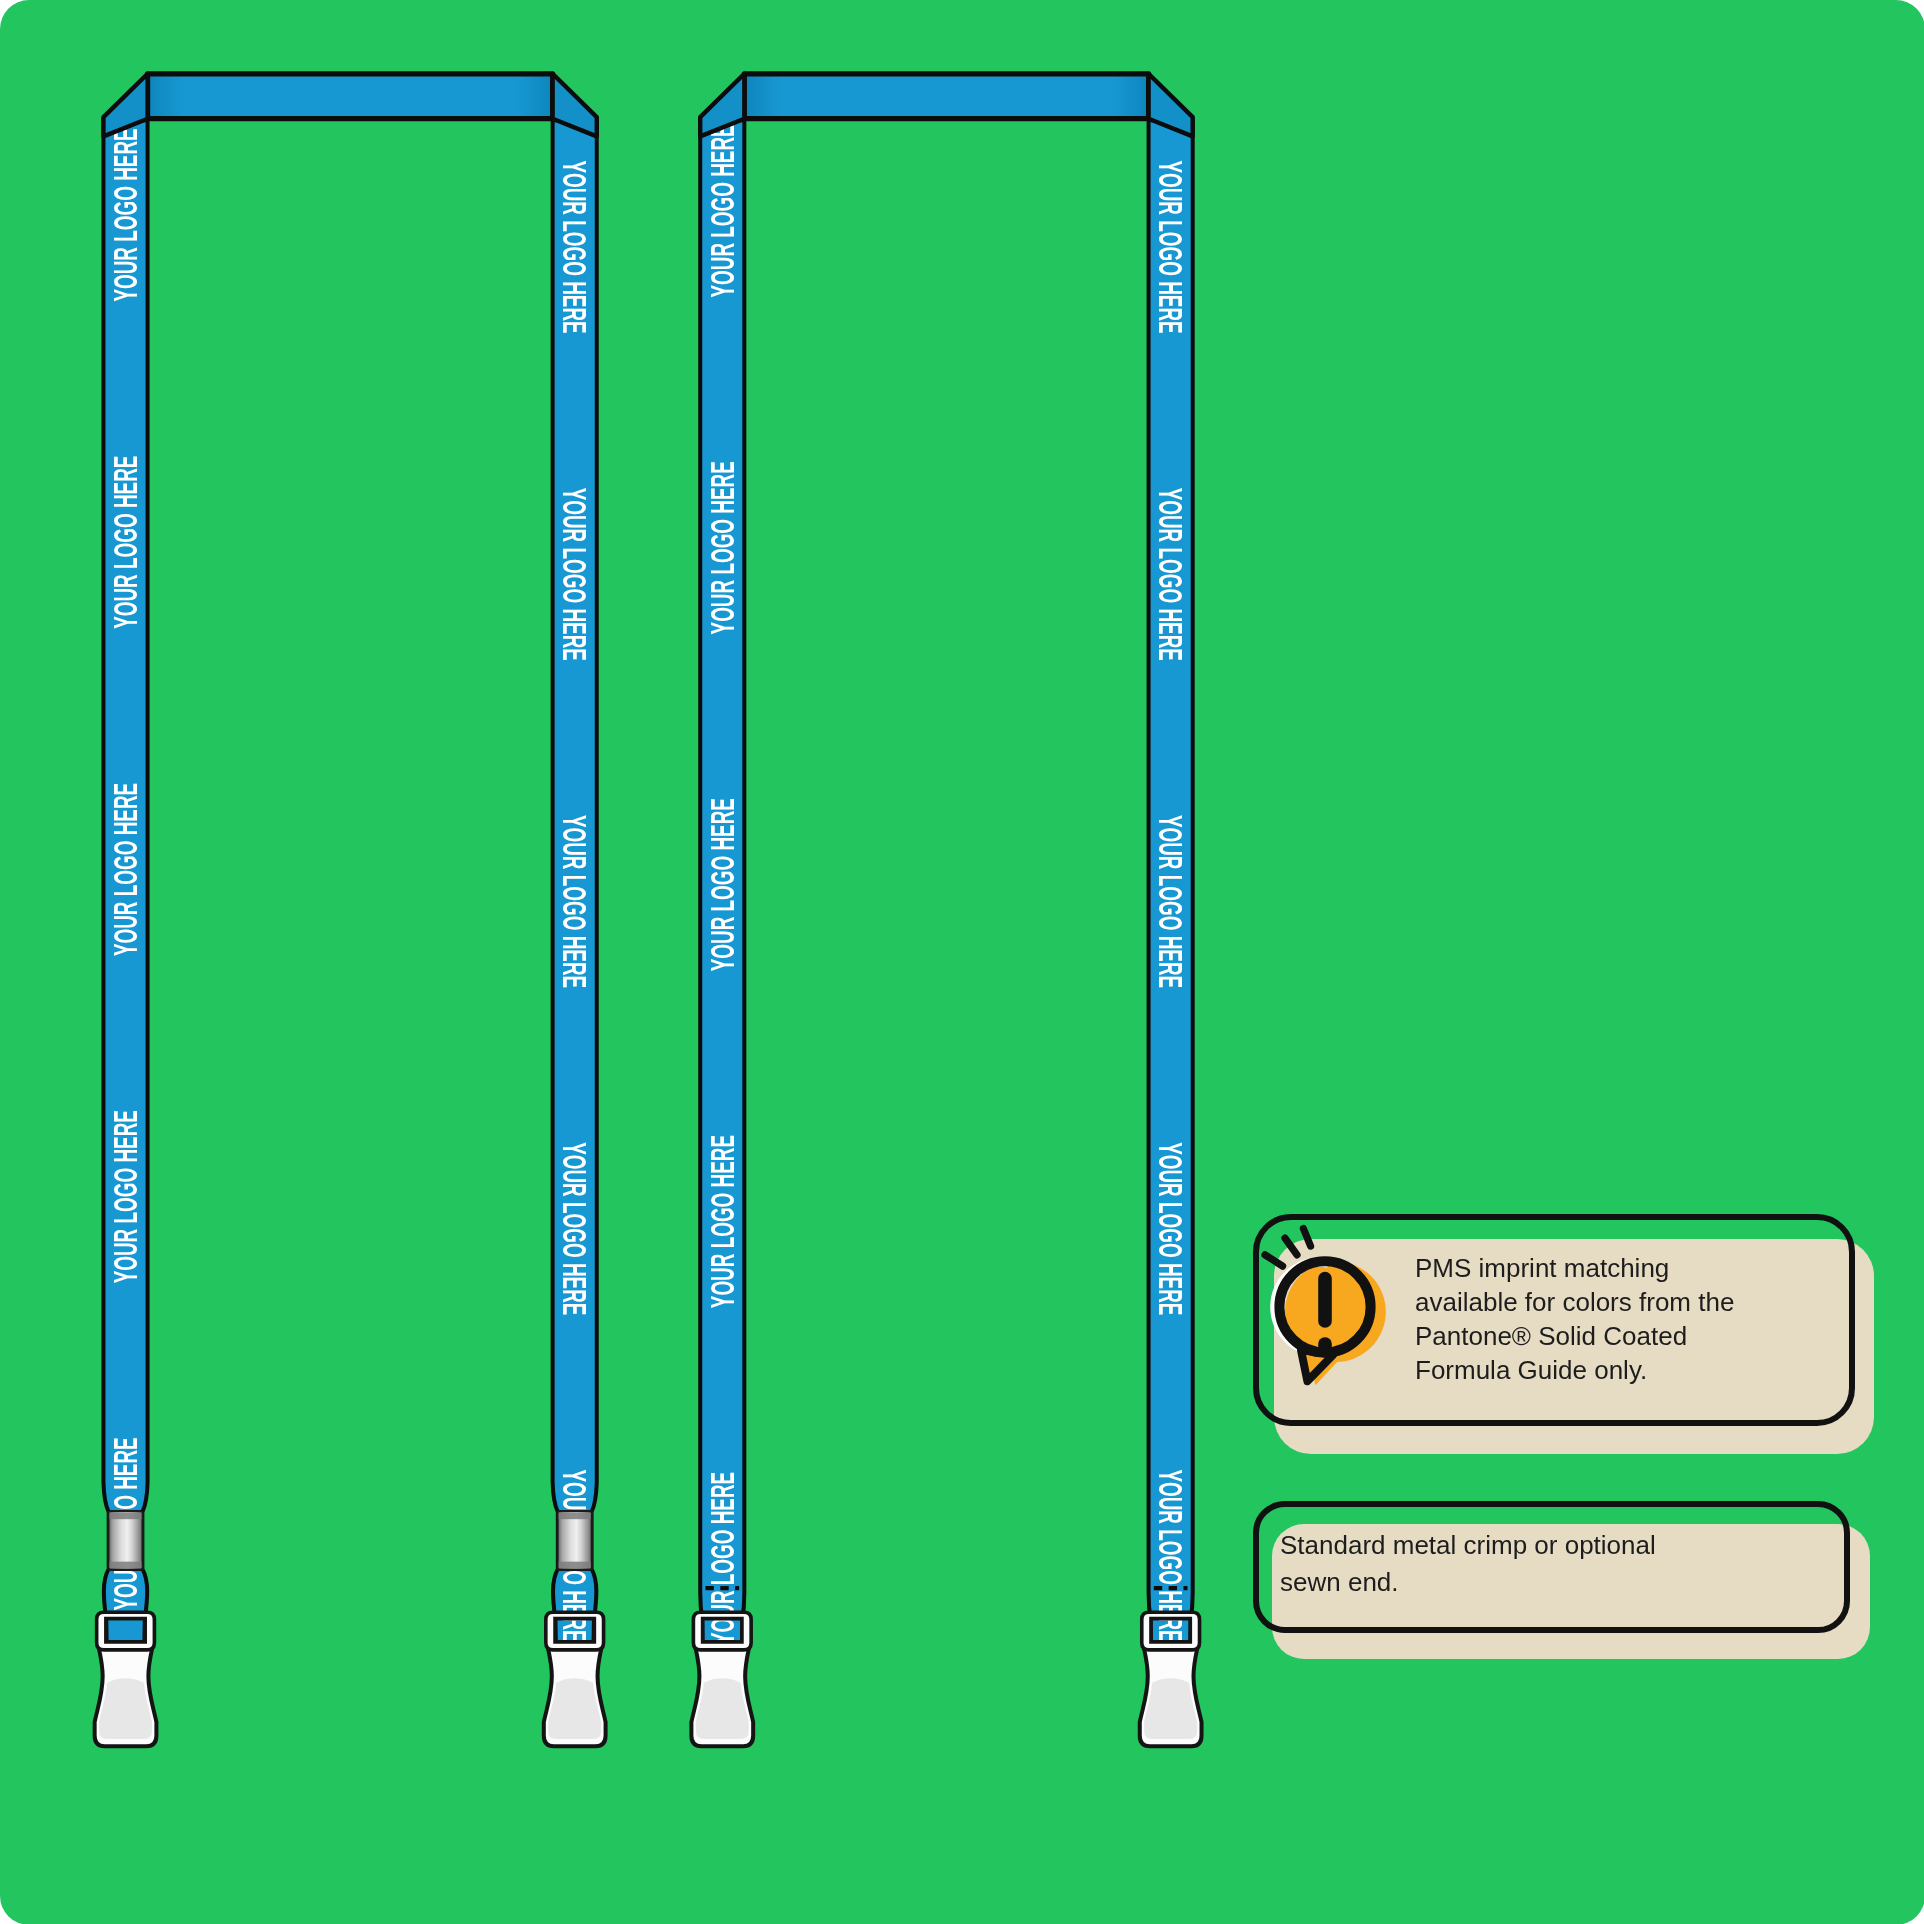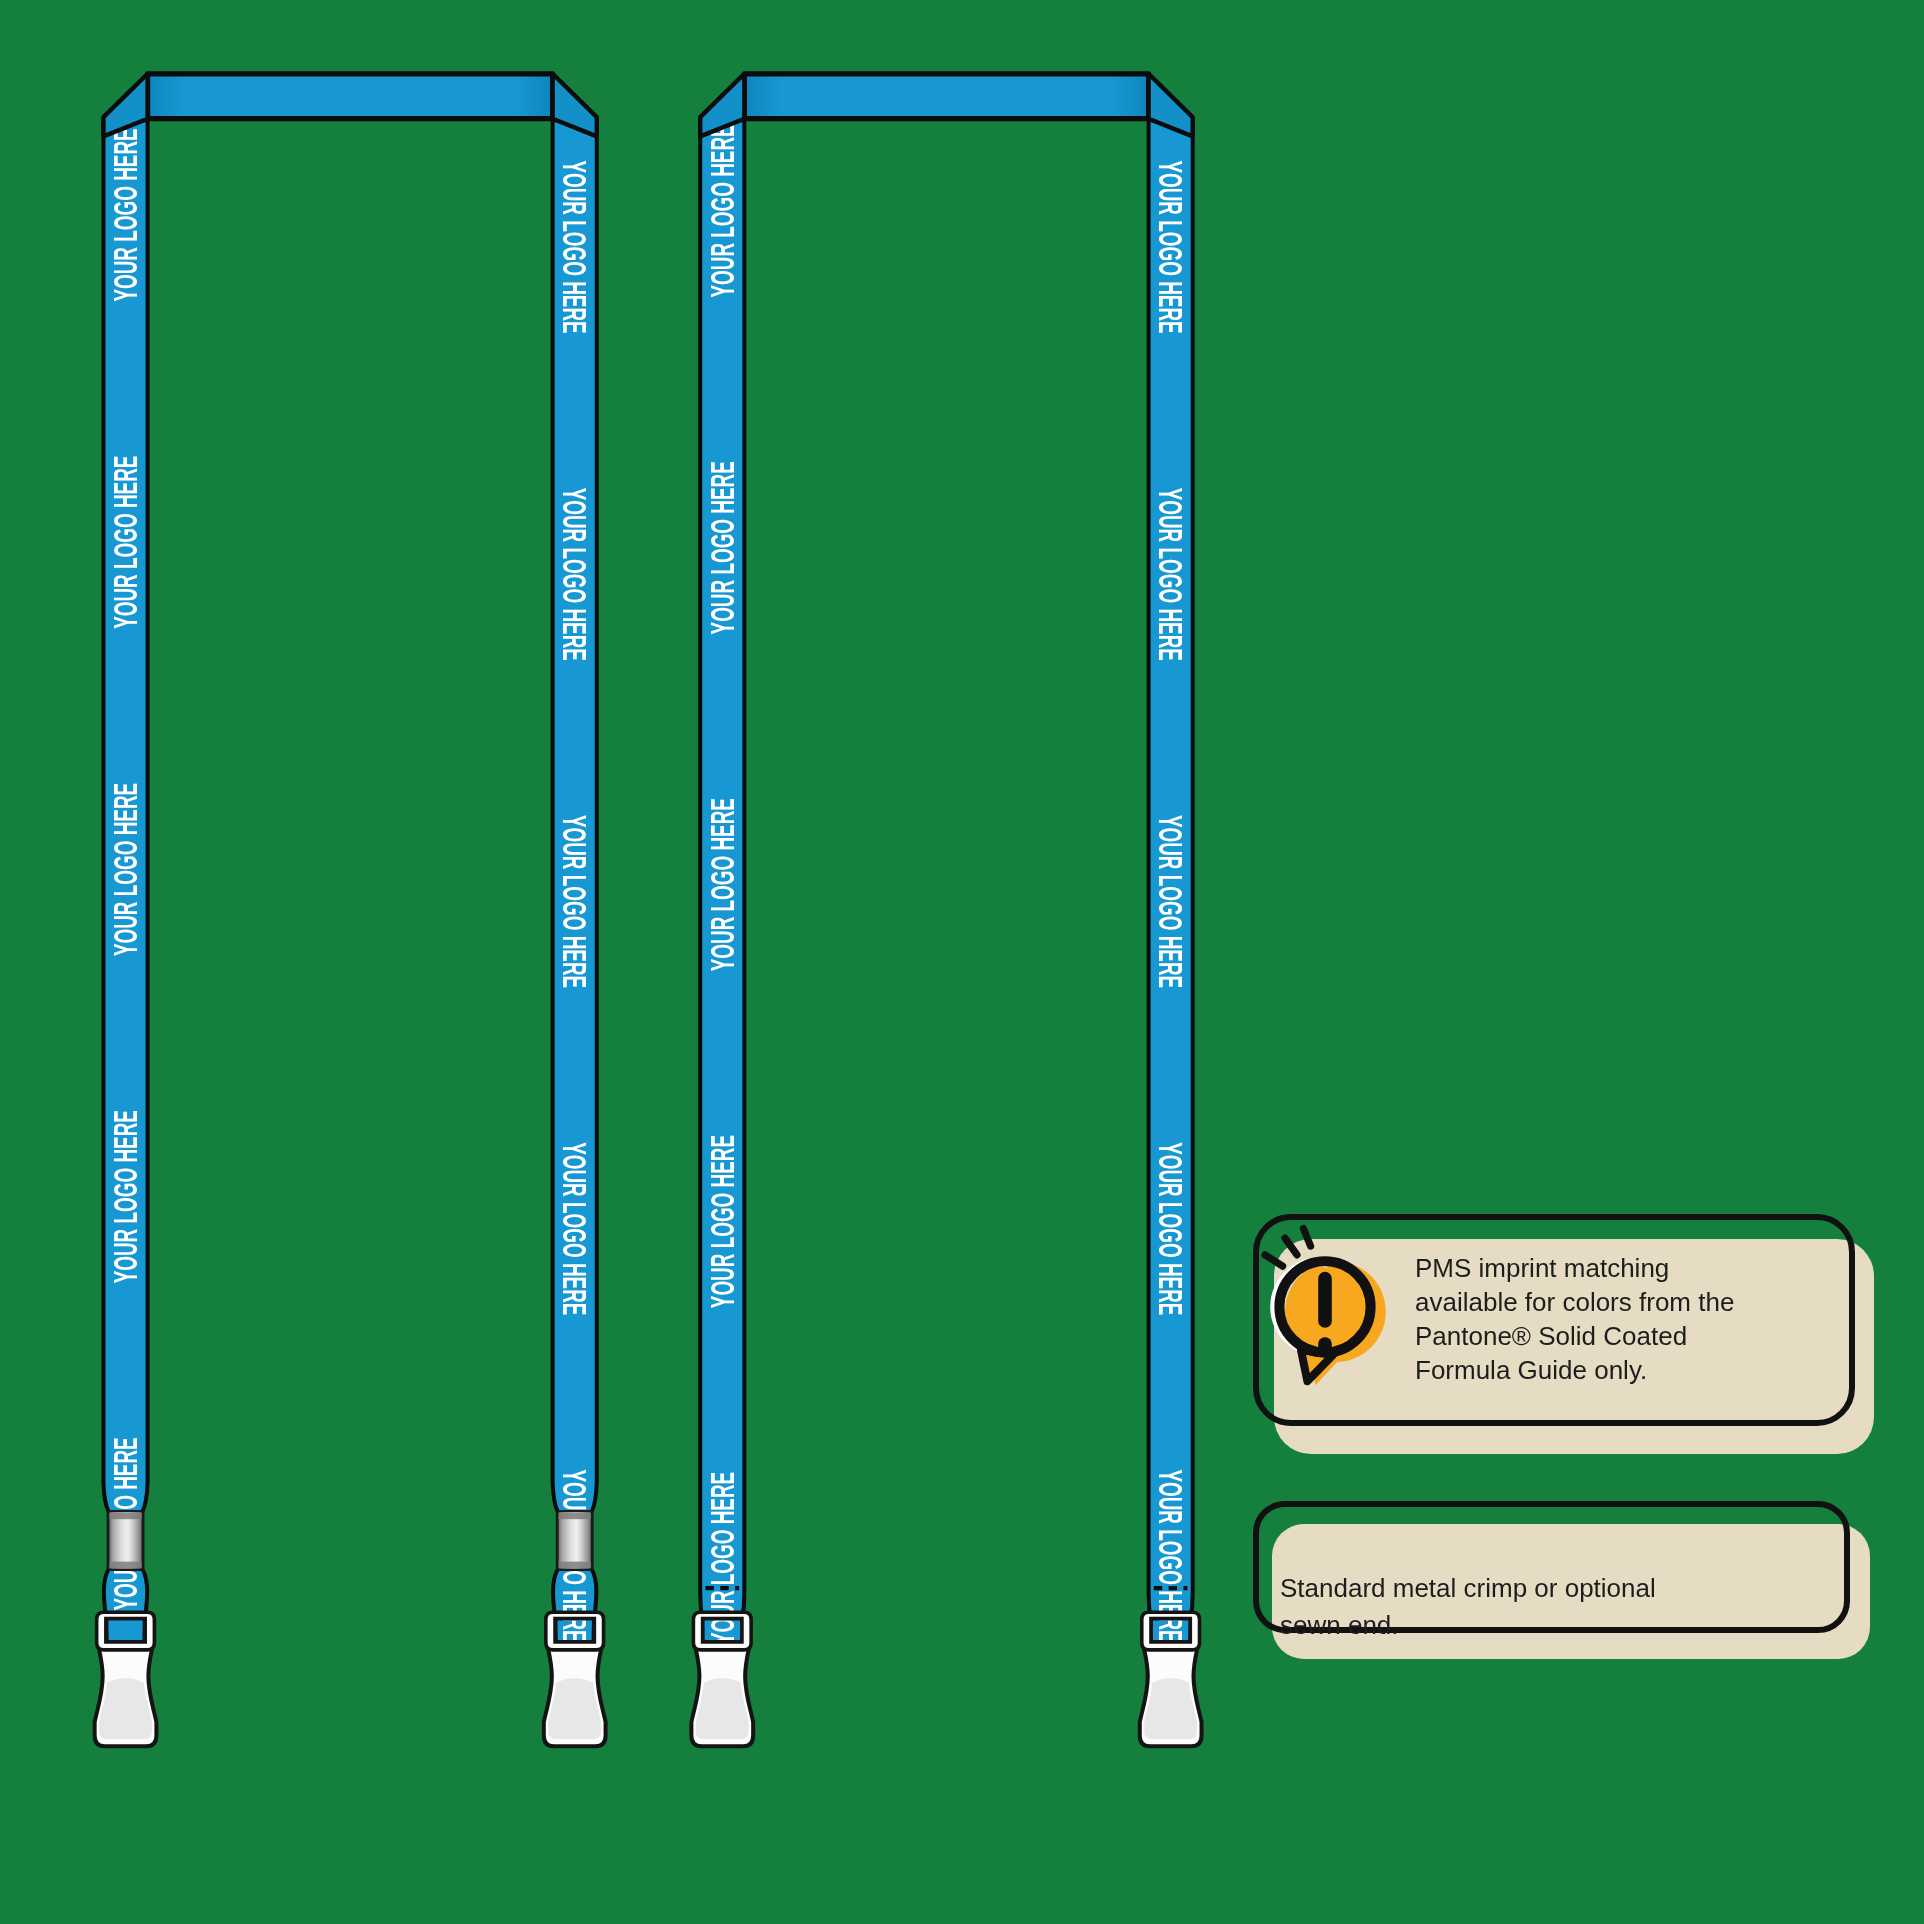--- a/index.html
+++ b/index.html
@@ -1,25 +1,25 @@
 <!DOCTYPE html>
 <html style="font-size:13px"><head>
 <meta charset="utf-8">
 <style>
   html,body{margin:0;padding:0;background:#ffffff;}
-  #page{position:relative;width:1925px;height:1925px;background:#15803d;overflow:hidden;
-        font-family:"Liberation Sans",sans-serif;}
+  #page{position:relative;width:1925px;height:1925px;background:#22c55e;overflow:hidden;
+        font-family:"Liberation Sans",sans-serif;border-radius:29px;}
   #lanyard-svg{position:absolute;left:0;top:0;}
   .strap-label{font-family:"Liberation Sans",sans-serif;font-weight:bold;font-size:42px;fill:#ffffff;}
   .callout-shadow{position:absolute;background:#E6DCC3;}
   .callout-border{position:absolute;border:6.4px solid #111111;border-radius:38px;box-sizing:border-box;background:transparent;}
   .callout-text{position:absolute;color:#1d1d1d;white-space:pre-line;
                 font-family:"Liberation Sans",sans-serif;}
   #pms-text{left:1415px;top:1251px;width:449px;font-size:26px;line-height:34px;}
-  #end-text{left:1280px;top:1570px;width:529px;font-size:26px;line-height:37px;}
+  #end-text{left:1280px;top:1527px;width:529px;font-size:26px;line-height:37px;}
   #shadow-1{left:1274px;top:1239px;width:600px;height:215px;border-radius:37px;}
   #border-1{left:1253px;top:1214px;width:602px;height:212px;}
   #shadow-2{left:1272px;top:1524px;width:598px;height:135px;border-radius:32px;}
   #border-2{left:1253px;top:1501px;width:597px;height:132px;border-radius:32px;}
   #note-icon{position:absolute;left:1261px;top:1222px;}
 </style>
 </head>
 <body>
 
 <div id="page">

